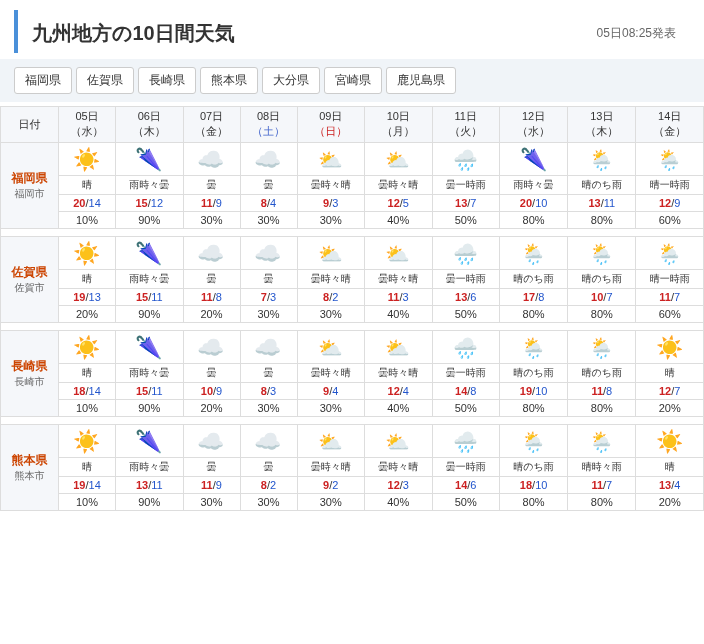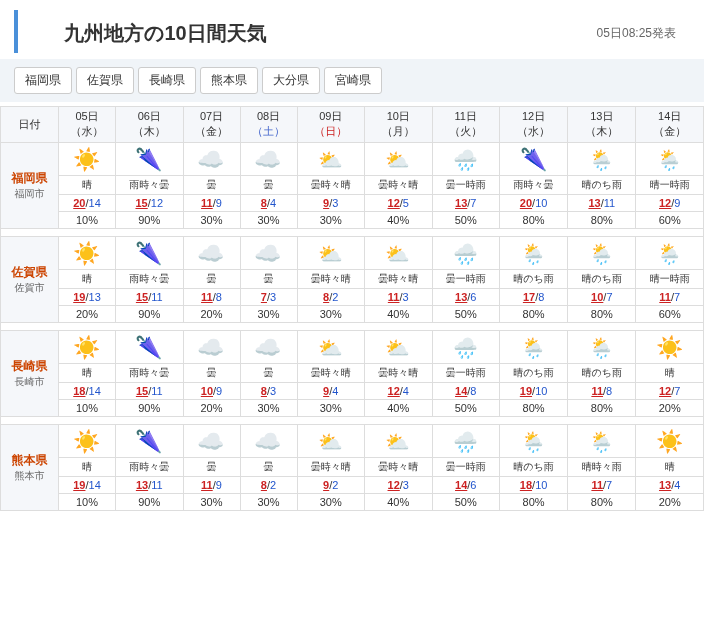--- a/index.html
+++ b/index.html
@@ -17,21 +17,20 @@
       margin: 10px 14px 0 14px;
       display: flex;
       justify-content: space-between;
       align-items: center;
     }
 
     .header-title {
       font-size: 20px;
       font-weight: bold;
       color: #333;
-      margin-left: 32px;
     }
 
     .header-timestamp {
       font-size: 12px;
       color: #666;
     }
 
     .prefecture-tabs {
       display: flex;
       gap: 4px;
@@ -77,21 +76,21 @@
     }
 
     .date-header {
       font-size: 11px;
       line-height: 1.4;
     }
 
     .day-sat { color: #4466cc; }
     .day-sun { color: #cc2222; }
 
-    .temp-high { color: #cc2222; font-weight: bold; text-decoration: underline; }
+    .temp-high { color: #cc2222; font-weight: bold; }
     .temp-low { color: #2255cc; }
 
     .precip { color: #333; font-size: 11px; }
 
     .prefecture-name {
       font-weight: bold;
       color: #cc4400;
       font-size: 12px;
     }
 
@@ -113,20 +112,21 @@
   <span class="header-timestamp">05日08:25発表</span>
 </div>
 
 <div class="prefecture-tabs" id="tab-bar">
     <div class="prefecture-tab">福岡県</div>
     <div class="prefecture-tab">佐賀県</div>
     <div class="prefecture-tab">長崎県</div>
     <div class="prefecture-tab">熊本県</div>
     <div class="prefecture-tab">大分県</div>
     <div class="prefecture-tab">宮崎県</div>
+    <div class="prefecture-tab">鹿児島県</div>
   </div>
 
 <table class="weather-table" id="weather-table">
   <thead>
     <tr id="date-header-row">
       <th class="col-label">
         <span>日付</span>
       </th>
     <th>
           <div class="date-header"><span>05日</span><br><span class="">（水）</span></div>

